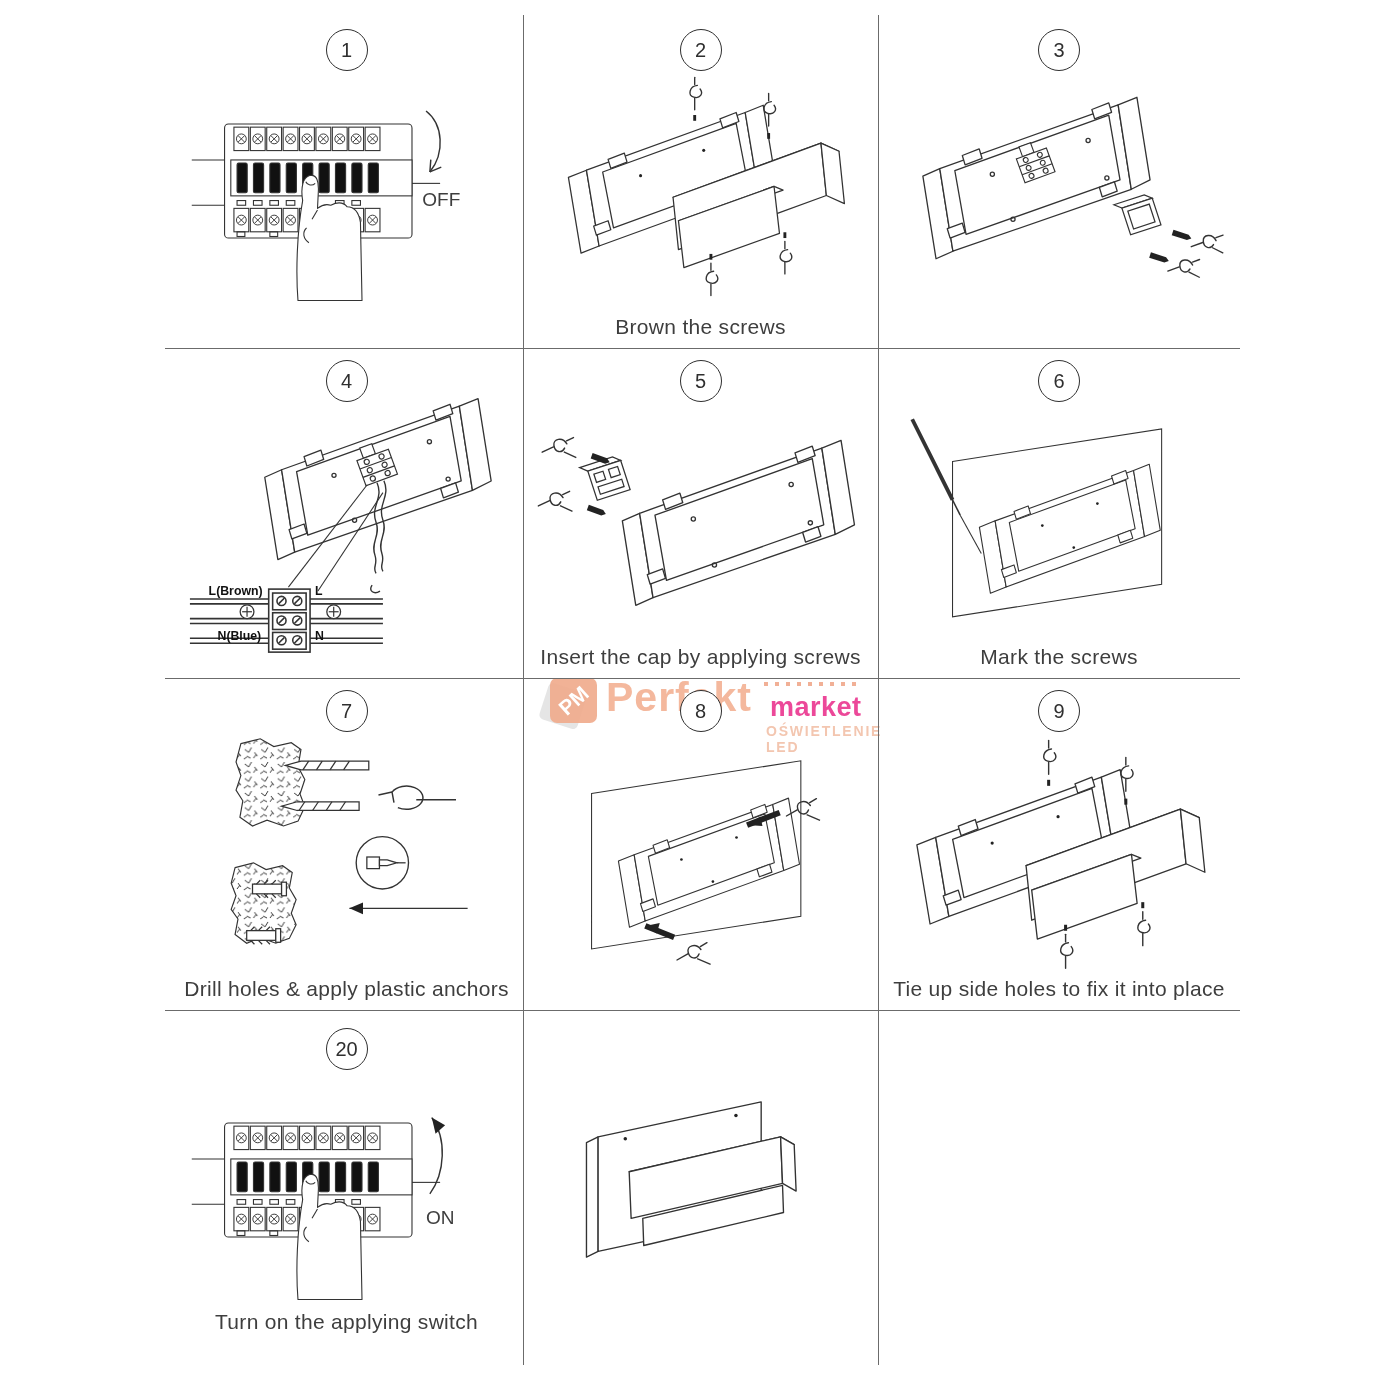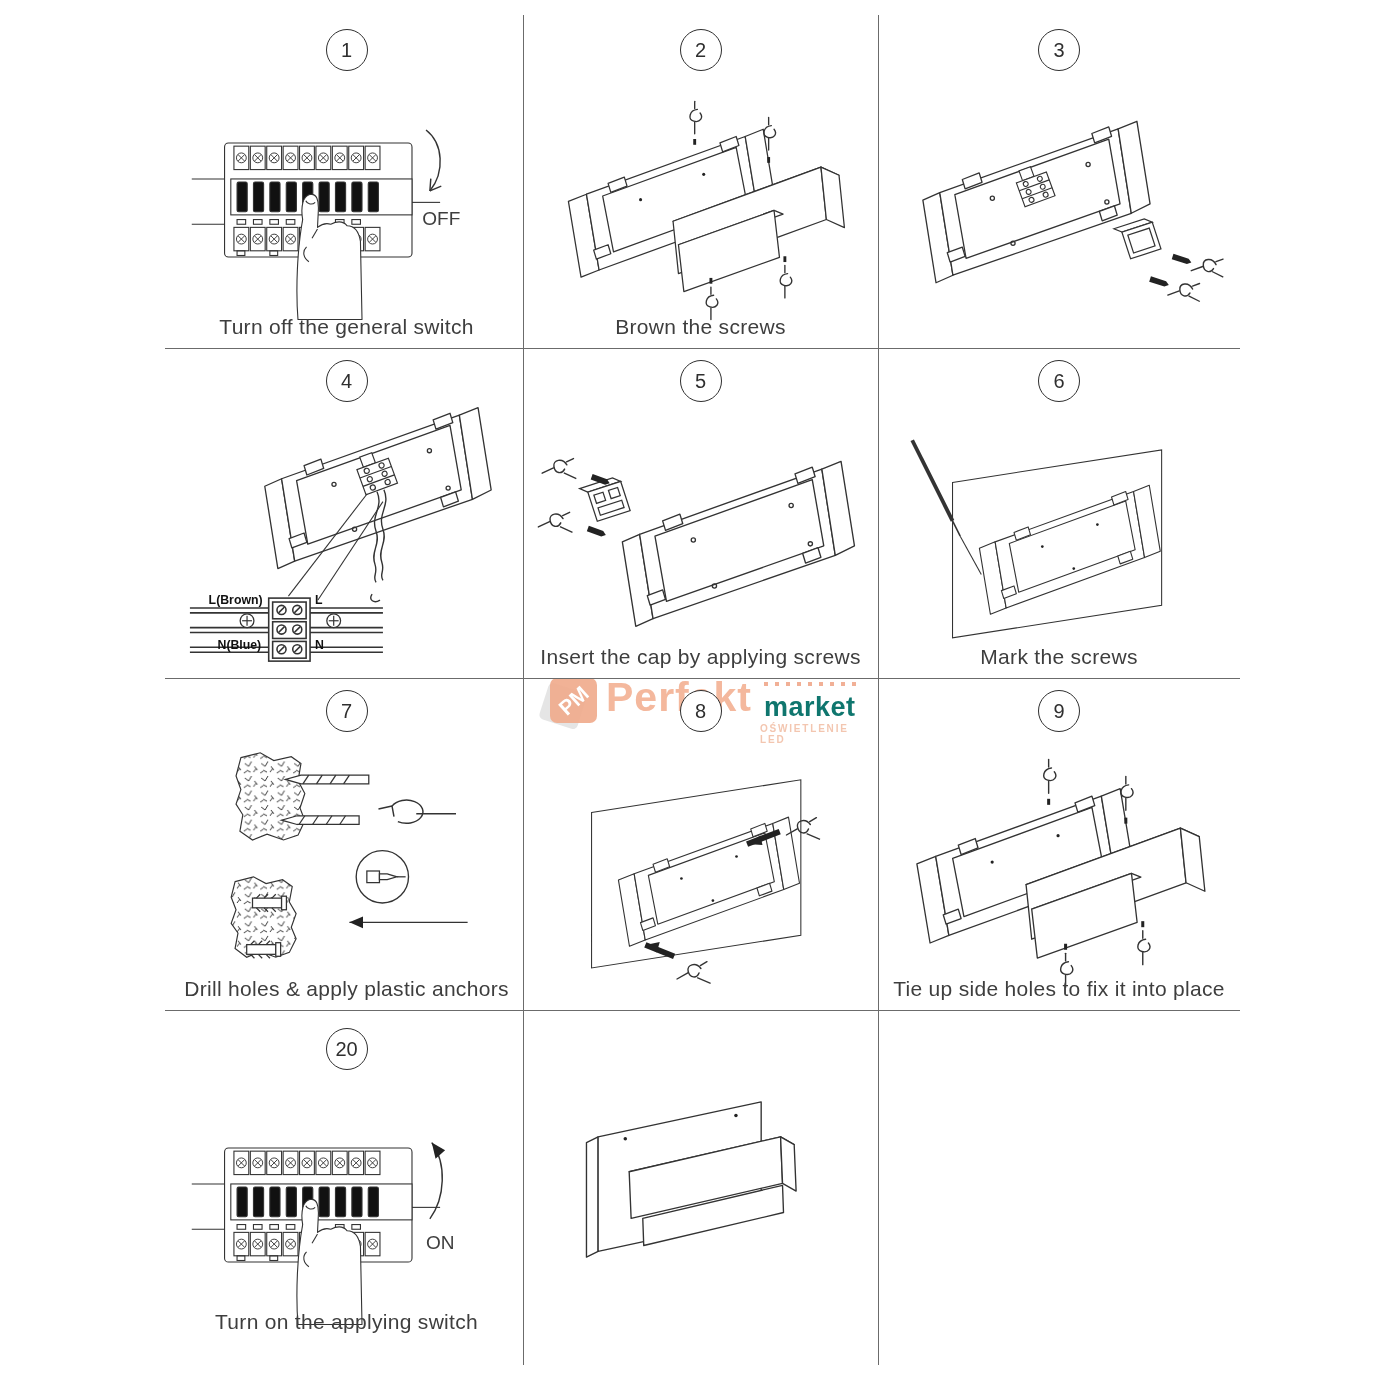--- a/index.html
+++ b/index.html
@@ -4,39 +4,39 @@
 <style>
   html,body{margin:0;padding:0;background:#fff;}
   .page{position:relative;width:1400px;height:1400px;background:#ffffff;overflow:hidden;
         font-family:"Liberation Sans",sans-serif;color:#3e3e3e;}
   .vline{position:absolute;width:1px;background:#6b6b6b;top:15px;height:1350px;z-index:2;}
   .hline{position:absolute;height:1px;background:#6b6b6b;left:165px;width:1075px;z-index:2;}
   .cell{position:absolute;display:flex;flex-direction:column;align-items:center;z-index:3;}
   .badge{width:40px;height:40px;border:1.6px solid #2f2f2f;border-radius:50%;
          display:flex;align-items:center;justify-content:center;font-size:20px;color:#2f2f2f;
          background:#fff;flex:0 0 auto;}
-  .art{flex:1 1 auto;display:flex;align-items:center;justify-content:center;width:100%;}
+  .art{flex:1 1 auto;display:flex;justify-content:center;width:100%;}
   .caption{font-size:21px;letter-spacing:.3px;color:#3e3e3e;white-space:nowrap;
            position:absolute;bottom:9px;left:0;right:0;text-align:center;}
   .cap-lower{bottom:26px;}
   svg{overflow:visible;}
   
   .wm{position:absolute;left:546px;top:668px;width:330px;height:78px;z-index:1;}
   .wm-logo{position:absolute;left:4px;top:10px;width:47px;height:45px;}
   .wm-logo .gray{position:absolute;left:-7px;top:9px;width:40px;height:38px;background:#dcdcdc;
                  transform:rotate(18deg);border-radius:5px;opacity:.75;}
   .wm-logo .orange{position:absolute;left:0;top:0;width:47px;height:45px;background:#f0ab8d;
                    border-radius:7px;opacity:.92;}
   .wm-logo .pm{position:absolute;left:0;top:0;width:47px;height:45px;display:flex;align-items:center;
                justify-content:center;color:#fff;font-weight:bold;font-size:21px;transform:rotate(-42deg);}
   .wm-brand{position:absolute;left:60px;top:6px;font-size:41px;font-weight:bold;color:#f4b89d;letter-spacing:1px;}
   .wm-dots{position:absolute;left:218px;top:14px;display:flex;gap:7px;}
   .wm-dots i{width:4px;height:4px;background:#f1b096;display:block;}
-  .wm-market{position:absolute;left:218px;top:24px;font-size:27px;font-weight:bold;color:#0f766e;letter-spacing:.5px;}
-  .wm-tag{position:absolute;left:214px;top:55px;font-size:10px;font-weight:bold;color:#f3c6b0;letter-spacing:1.8px;}
+  .wm-market{position:absolute;left:224px;top:24px;font-size:27px;font-weight:bold;color:#ec4899;letter-spacing:.5px;}
+  .wm-tag{position:absolute;left:220px;top:55px;font-size:14px;font-weight:bold;color:#f3c6b0;letter-spacing:1.8px;}
 </style>
 </head>
 <body>
 
 <div class="page">
 
   <svg width="0" height="0" style="position:absolute">
     <defs>
       <g id="sym-plus" stroke="#333" fill="none" stroke-width="1.2">
         <circle r="6.3"></circle>
@@ -217,21 +217,20 @@
     <div class="art">
       <svg width="330" height="240" viewBox="0 0 330 252">
         <use href="#sym-breaker" transform="translate(2,36) scale(0.82)"></use>
         <g stroke="#333" fill="none" stroke-width="1.5">
           <path d="M248,42 C266,56 268,86 252,106"></path>
           <path d="M252,106 l12,-5 M252,106 l1,-13"></path>
         </g>
         <text x="244" y="142" font-size="20" fill="#3e3e3e">OFF</text>
       </svg>
     </div>
-    <div class="caption">Turn off the general switch</div>
   </div>
 
   <div class="cell" style="left:523px;top:15px;width:355px;height:333px;">
     <div class="badge" style="margin-top:14px">
       <span>2</span>
       </div>
     <div class="art">
       <svg width="320" height="230" viewBox="0 0 330 255">
         <use href="#sym-exploded" transform="translate(8,2)"></use>
       </svg>

